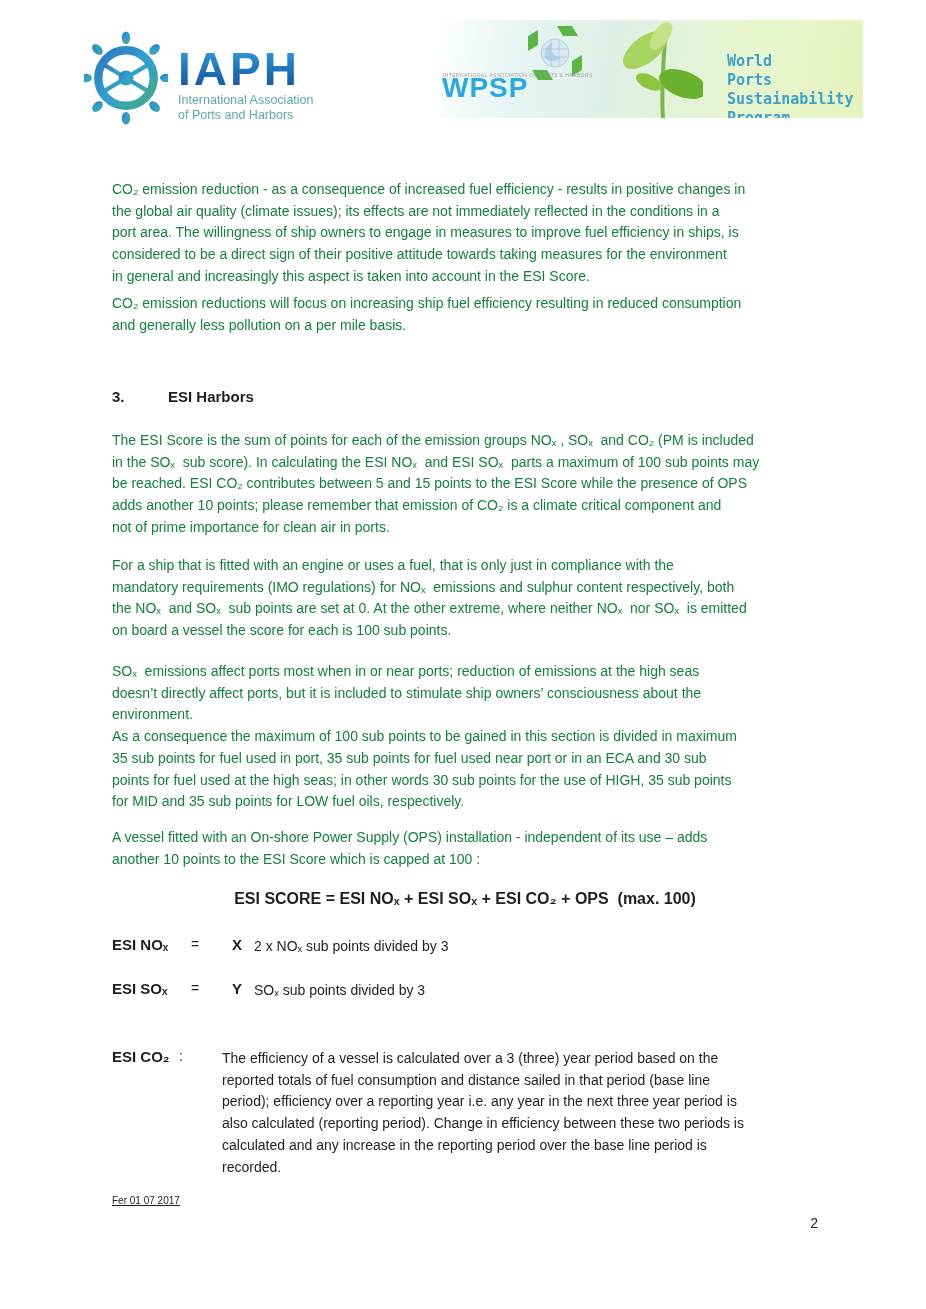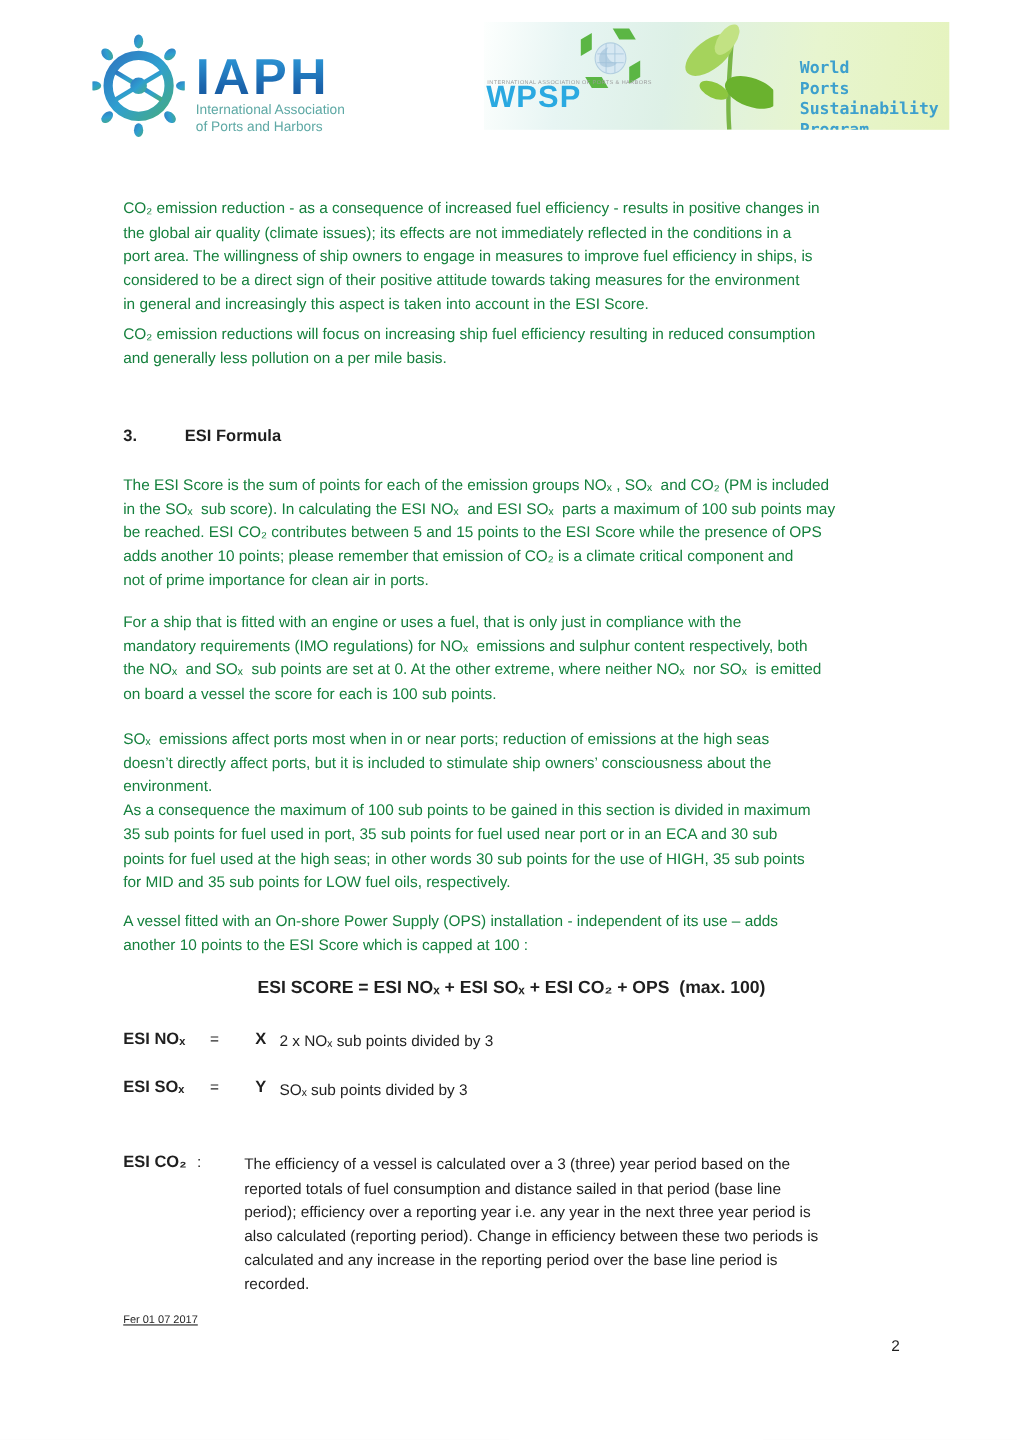--- a/index.html
+++ b/index.html
@@ -159,21 +159,21 @@
   <div class="para p1">CO₂ emission reduction - as a consequence of increased fuel efficiency - results in positive changes in
 the global air quality (climate issues); its effects are not immediately reflected in the conditions in a
 port area. The willingness of ship owners to engage in measures to improve fuel efficiency in ships, is
 considered to be a direct sign of their positive attitude towards taking measures for the environment
 in general and increasingly this aspect is taken into account in the ESI Score.</div>
   <div class="para p2">CO₂ emission reductions will focus on increasing ship fuel efficiency resulting in reduced consumption
 and generally less pollution on a per mile basis.</div>
 
   <div class="section-heading">
     <span class="num">3.</span>
-    <span>ESI Formula</span>
+    <span>ESI Harbors</span>
   </div>
 
   <div class="para p3">The ESI Score is the sum of points for each of the emission groups NOₓ , SOₓ  and CO₂ (PM is included
 in the SOₓ  sub score). In calculating the ESI NOₓ  and ESI SOₓ  parts a maximum of 100 sub points may
 be reached. ESI CO₂ contributes between 5 and 15 points to the ESI Score while the presence of OPS
 adds another 10 points; please remember that emission of CO₂ is a climate critical component and
 not of prime importance for clean air in ports.</div>
   <div class="para p4">For a ship that is fitted with an engine or uses a fuel, that is only just in compliance with the
 mandatory requirements (IMO regulations) for NOₓ  emissions and sulphur content respectively, both
 the NOₓ  and SOₓ  sub points are set at 0. At the other extreme, where neither NOₓ  nor SOₓ  is emitted

